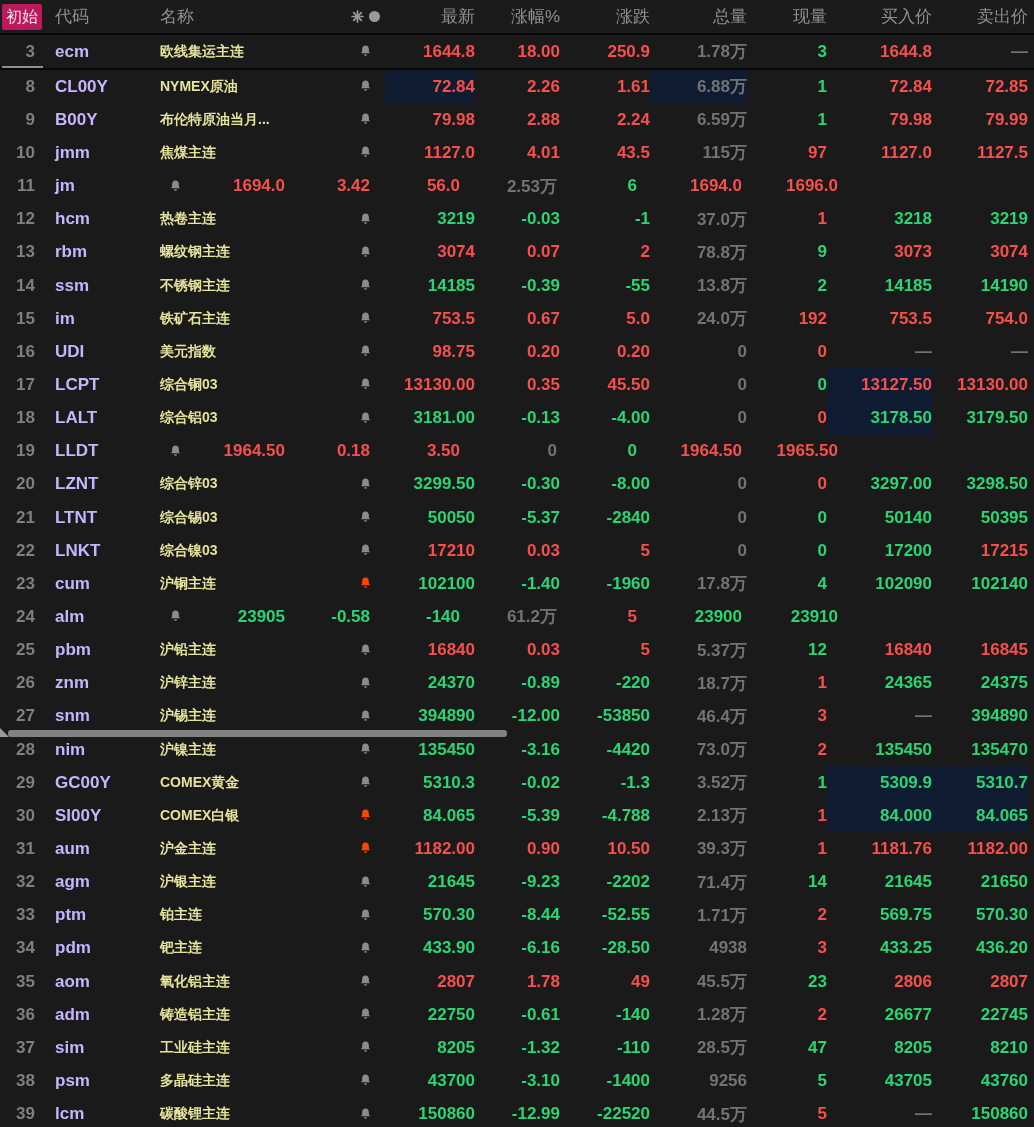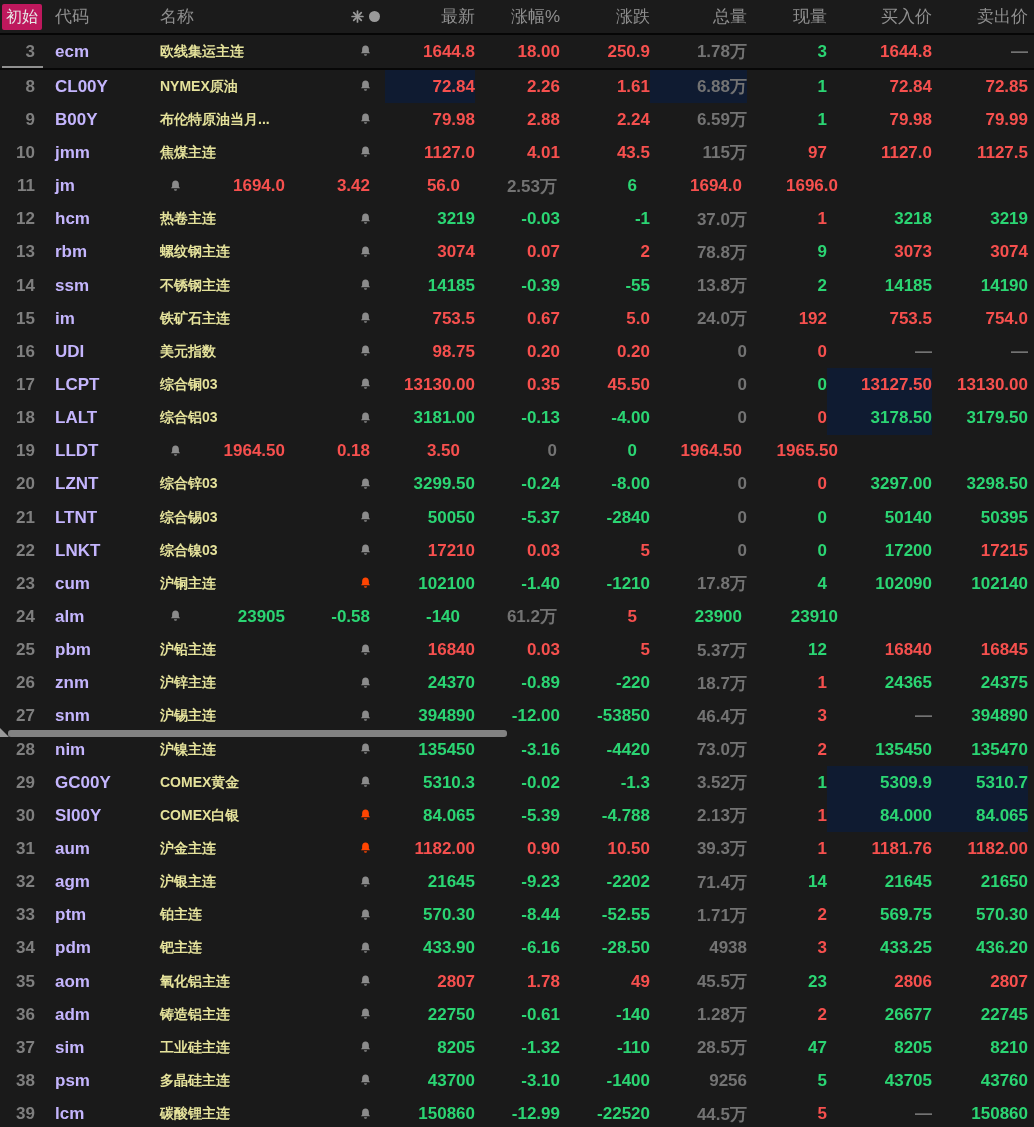--- a/index.html
+++ b/index.html
@@ -320,21 +320,21 @@
     <span class="c col-num rownum">20</span>
     <span class="c col-code code">LZNT</span>
     <span class="c col-name name">综合锌03</span>
     <span class="c col-bell">
       <svg class="bell" width="15" height="17" viewBox="0 0 24 24">
         <path d="M12 2.3c-3.3 0-5.4 2.5-5.4 6v3.5L4.8 14.7h14.4l-1.8-2.9V8.3c0-3.5-2.1-6-5.4-6z"></path>
         <path d="M9.6 16.2a2.4 2.4 0 0 0 4.8 0z"></path>
       </svg>
     </span>
     <span class="c col-last cell-val c-g">3299.50</span>
-    <span class="c col-pct cell-val c-g">-0.24</span>
+    <span class="c col-pct cell-val c-g">-0.30</span>
     <span class="c col-chg cell-val c-g">-8.00</span>
     <span class="c col-vol cell-val c-w">0</span>
     <span class="c col-cur cell-val c-r">0</span>
     <span class="c col-buy cell-val c-g">3297.00</span>
     <span class="c col-sell cell-val c-g">3298.50</span>
   </div>
       <div class="row">
     <span class="c col-num rownum">21</span>
     <span class="c col-code code">LTNT</span>
     <span class="c col-name name">综合锡03</span>
@@ -375,21 +375,21 @@
     <span class="c col-code code">cum</span>
     <span class="c col-name name">沪铜主连</span>
     <span class="c col-bell">
       <svg class="bell bell-alert" width="15" height="17" viewBox="0 0 24 24">
         <path d="M12 2.3c-3.3 0-5.4 2.5-5.4 6v3.5L4.8 14.7h14.4l-1.8-2.9V8.3c0-3.5-2.1-6-5.4-6z"></path>
         <path d="M9.6 16.2a2.4 2.4 0 0 0 4.8 0z"></path>
       </svg>
     </span>
     <span class="c col-last cell-val c-g">102100</span>
     <span class="c col-pct cell-val c-g">-1.40</span>
-    <span class="c col-chg cell-val c-g">-1210</span>
+    <span class="c col-chg cell-val c-g">-1960</span>
     <span class="c col-vol cell-val c-w">17.8万</span>
     <span class="c col-cur cell-val c-g">4</span>
     <span class="c col-buy cell-val c-g">102090</span>
     <span class="c col-sell cell-val c-g">102140</span>
   </div>
       <div class="row">
     <span class="c col-num rownum">24</span>
     <span class="c col-code code">alm</span>
     <span class="c col-bell">
       <svg class="bell" width="15" height="17" viewBox="0 0 24 24">

